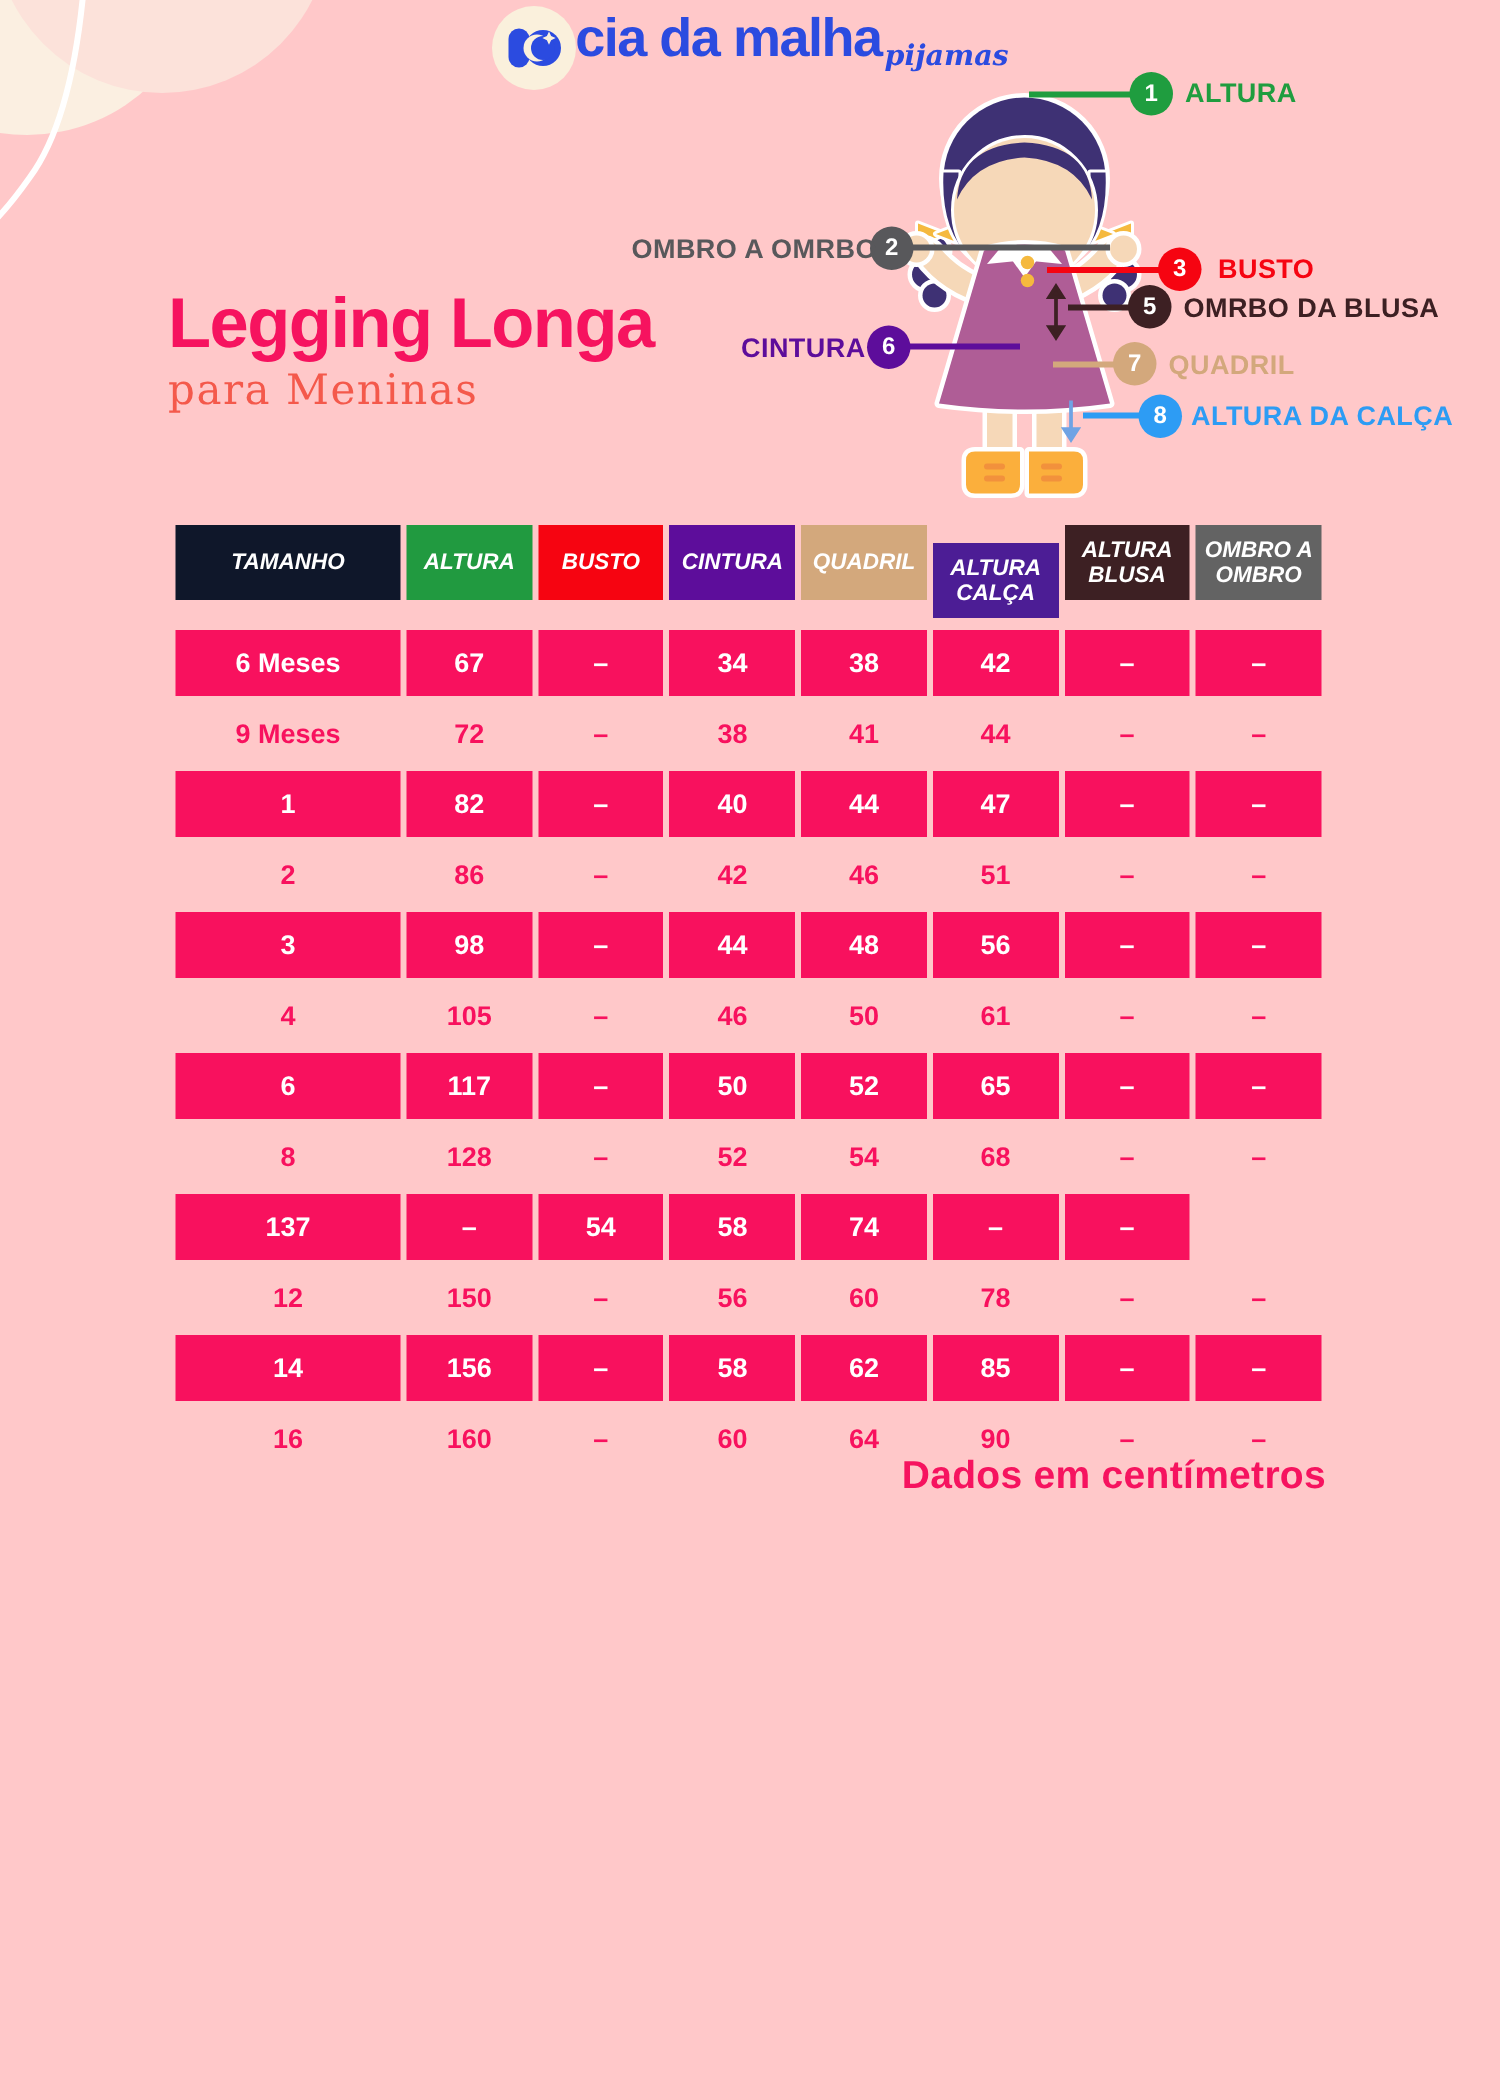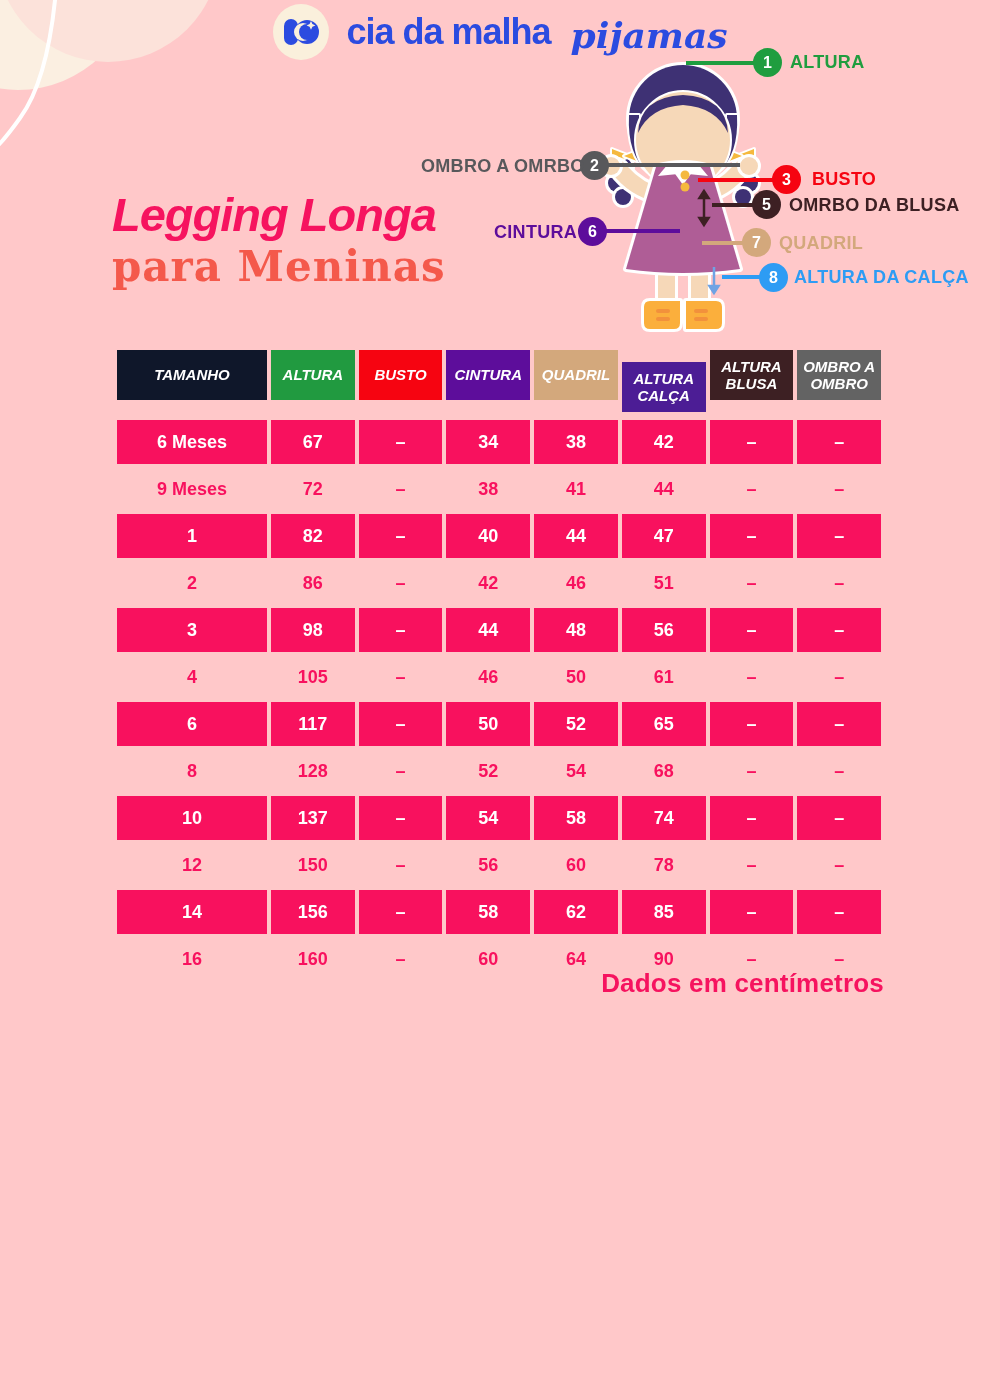--- a/index.html
+++ b/index.html
@@ -3,29 +3,29 @@
 <meta charset="utf-8">
 <style>
   html,body{margin:0;padding:0;}
   body{font-family:"Liberation Sans",sans-serif;}
   #stage{position:relative;width:1000px;height:1400px;background:#FFC8C9;overflow:hidden;}
 
   
   #corner-decor{position:absolute;left:0;top:0;z-index:0;}
 
   
-  .logo{position:absolute;left:0;top:4px;width:1000px;display:flex;justify-content:center;align-items:center;gap:18px;z-index:2;}
+  .logo{position:absolute;left:0;top:4px;width:1000px;display:flex;justify-content:center;gap:0;z-index:2;}
   .logo-badge{width:56px;height:56px;border-radius:50%;background:#FAF0DC;display:flex;align-items:center;justify-content:center;}
   .logo-word{font-weight:bold;font-size:36px;letter-spacing:-1px;}
-  .logo-script{font-family:"DejaVu Serif",serif;font-style:italic;font-weight:bold;font-size:36px;margin-left:2px;margin-top:6px;}
+  .logo-script{font-family:"DejaVu Serif",serif;font-style:italic;font-weight:bold;font-size:19px;margin-left:2px;margin-top:22px;}
 
   
   .title-block{position:absolute;left:112px;top:190px;z-index:2;line-height:1.05;}
-  .title-line1{font-size:47px;font-weight:bold;letter-spacing:-1px;font-style:italic;}
-  .title-line2{font-family:"DejaVu Serif",serif;font-size:42px;font-weight:bold;letter-spacing:1px;margin-top:6px;}
+  .title-line1{font-size:47px;font-weight:bold;letter-spacing:-1px;}
+  .title-line2{font-family:"DejaVu Serif",serif;font-size:28px;font-weight:normal;letter-spacing:1px;margin-top:6px;}
 
   
   #girl{position:absolute;left:598px;top:45px;z-index:3;}
 
   
   .callout-line{position:absolute;height:4px;z-index:4;}
   .callout-dot{position:absolute;width:29px;height:29px;border-radius:50%;color:#fff;font-weight:bold;font-size:16px;display:flex;align-items:center;justify-content:center;z-index:5;}
   .callout-text{position:absolute;font-weight:bold;font-size:18px;letter-spacing:.3px;z-index:5;white-space:nowrap;}
 
   
@@ -249,21 +249,20 @@
           <div class="tcell">8</div>
           <div class="tcell">128</div>
           <div class="tcell">–</div>
           <div class="tcell">52</div>
           <div class="tcell">54</div>
           <div class="tcell">68</div>
           <div class="tcell">–</div>
           <div class="tcell">–</div>
         </div>
         <div class="trow solid">
-          <div class="tcell">10</div>
           <div class="tcell">137</div>
           <div class="tcell">–</div>
           <div class="tcell">54</div>
           <div class="tcell">58</div>
           <div class="tcell">74</div>
           <div class="tcell">–</div>
           <div class="tcell">–</div>
         </div>
         <div class="trow alt">
           <div class="tcell">12</div>

